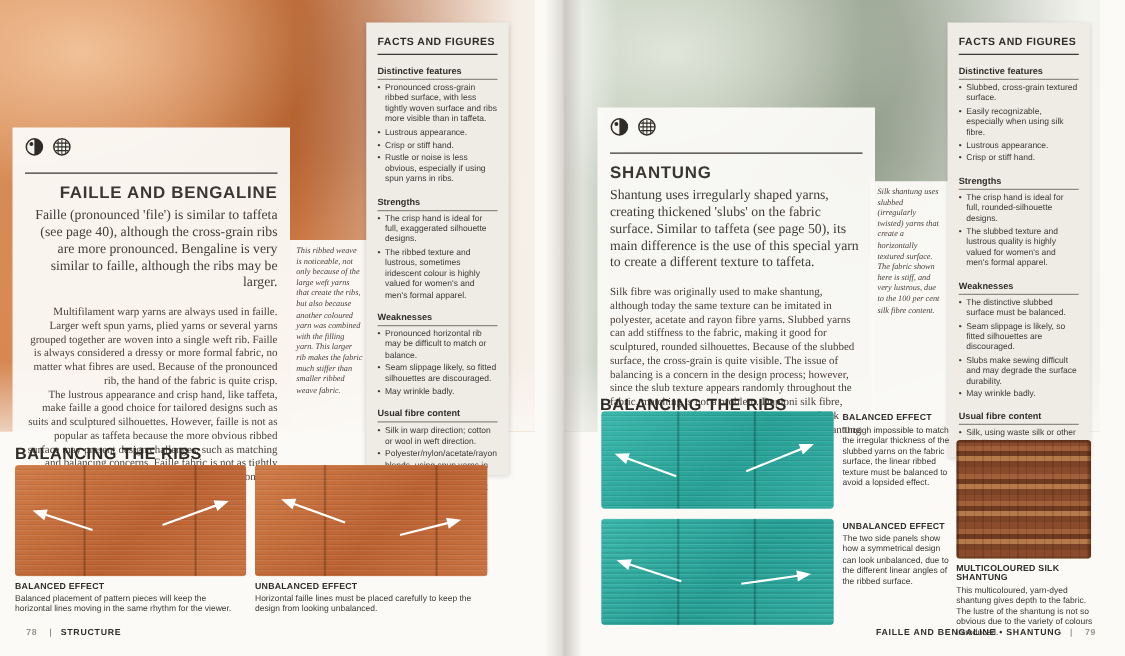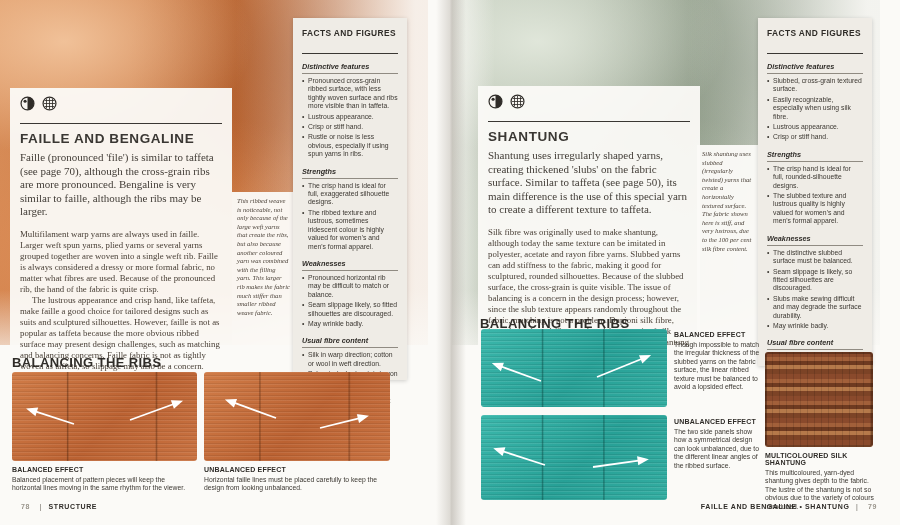--- a/index.html
+++ b/index.html
@@ -34,22 +34,22 @@
   h1{margin:0 0 5px 0;font-size:13.5px;letter-spacing:.6px;color:#3a3733;}
   .intro{margin:0 0 10px 0;font-family:"Liberation Serif",serif;font-size:11px;line-height:13.6px;color:#423d37;}
   .bodytext{margin:0;font-family:"Liberation Serif",serif;font-size:8.8px;line-height:11px;color:#4a4138;}
   .bodytext.indent{text-indent:12px;font-family:Liberation Serif, serif;}
   .panel-caption{position:absolute;background:rgba(251,250,247,.96);box-sizing:border-box;padding:5px 5px;
     font-family:"Liberation Serif",serif;font-style:italic;font-size:6.6px;line-height:8.6px;color:#4a4138;}
   
   .facts{position:absolute;width:114px;background:#efece6;box-sizing:border-box;padding:10px 9px;
     box-shadow:0 1px 4px rgba(0,0,0,.18);}
   .facts h2{margin:0 0 8px 0;font-size:8.4px;letter-spacing:.4px;color:#2f2c28;
-    border-bottom:1.6px solid #3a3733;padding-bottom:15px;}
-  .facts h3{margin:8px 0 3px 0;font-size:7.3px;color:#2f2c28;border-bottom:1px solid #908b82;padding-bottom:2px;font-style:italic;}
+    border-bottom:1.6px solid #3a3733;padding-bottom:5px;}
+  .facts h3{margin:8px 0 3px 0;font-size:7.3px;color:#2f2c28;border-bottom:1px solid #908b82;padding-bottom:2px;}
   .facts ul{margin:0;padding:0;list-style:none;}
   .facts li{position:relative;padding-left:6px;font-size:6.8px;line-height:8.4px;color:#3c3832;margin-bottom:2px;}
   .facts li:before{content:"•";position:absolute;left:0;top:0;}
   
   .sec-heading{position:absolute;font-size:13px;font-weight:bold;letter-spacing:.4px;color:#2f2c28;}
   .swatch{position:absolute;border-radius:3px;overflow:hidden;}
   .swatch svg{position:absolute;inset:0;width:100%;height:100%;}
   .swatch-orange{background-color:#c4703c;background-image:
     linear-gradient(to right, rgba(0,0,0,0) 29.4%, rgba(60,25,5,.38) 30%, rgba(0,0,0,0) 30.9%, rgba(0,0,0,0) 77.4%, rgba(60,25,5,.38) 78%, rgba(0,0,0,0) 78.9%),
     repeating-linear-gradient(to bottom, rgba(255,255,255,.08) 0 1px, rgba(0,0,0,0) 1px 3px, rgba(0,0,0,.07) 3px 4px),
@@ -75,21 +75,21 @@
 </style>
 </head>
 <body>
 
 <div id="spread">
 
   <div class="photo photo-orange">
     <div class="photo-fade"></div>
   </div>
 
-  <div class="panel-main" style="left:10px;top:88px;height:260px;">
+  <div class="panel-main" style="left:10px;top:102px;height:260px;text-align:right;">
     <div class="icon-row">
       <span>
         <svg width="15" height="15" viewBox="0 0 20 20">
             <circle cx="10" cy="10" r="8.6" fill="#f7f5f1" stroke="#2f2c28" stroke-width="1.6"></circle>
             <path d="M10 1.4 A8.6 8.6 0 0 1 10 18.6 Z" fill="#2f2c28"></path>
             <circle cx="6.8" cy="7" r="2.1" fill="#2f2c28"></circle>
           </svg>
       </span>
       <span>
         <svg width="15" height="15" viewBox="0 0 20 20">
@@ -100,21 +100,21 @@
             </defs>
             <circle cx="10" cy="10" r="8.6" fill="#f7f5f1" stroke="#2f2c28" stroke-width="1.6"></circle>
             <g clip-path="url(#wcl)" stroke="#2f2c28" stroke-width="1.1" fill="none">
               <path d="M2 6 H18 M2 10 H18 M2 14 H18 M6 2 V18 M10 2 V18 M14 2 V18"></path>
             </g>
           </svg>
       </span>
     </div>
     <div class="rule"></div>
     <h1>FAILLE AND BENGALINE</h1>
-    <p class="intro">Faille (pronounced 'file') is similar to taffeta (see page 70), although the cross-grain ribs are more pronounced. Bengaline is very similar to faille, although the ribs may be larger.</p>
+    <p class="intro">Faille (pronounced 'file') is similar to taffeta (see page 40), although the cross-grain ribs are more pronounced. Bengaline is very similar to faille, although the ribs may be larger.</p>
     <p class="bodytext">Multifilament warp yarns are always used in faille. Larger weft spun yarns, plied yarns or several yarns grouped together are woven into a single weft rib. Faille is always considered a dressy or more formal fabric, no matter what fibres are used. Because of the pronounced rib, the hand of the fabric is quite crisp.</p>
     <p class="bodytext indent">The lustrous appearance and crisp hand, like taffeta, make faille a good choice for tailored designs such as suits and sculptured silhouettes. However, faille is not as popular as taffeta because the more obvious ribbed surface may present design challenges, such as matching and balancing concerns. Faille fabric is not as tightly woven as taffeta, so slippage may also be a concern.</p>
   </div>
 
   <div class="panel-caption" style="left:232px;top:192px;width:63px;height:154px;">This ribbed weave is noticeable, not only because of the large weft yarns that create the ribs, but also because another coloured yarn was combined with the filling yarn. This larger rib makes the fabric much stiffer than smaller ribbed weave fabric.</div>
 
   <aside class="facts" style="left:293px;top:18px;height:362px;">
     <h2>FACTS AND FIGURES</h2>
     <h3>Distinctive features</h3>
     <ul>

